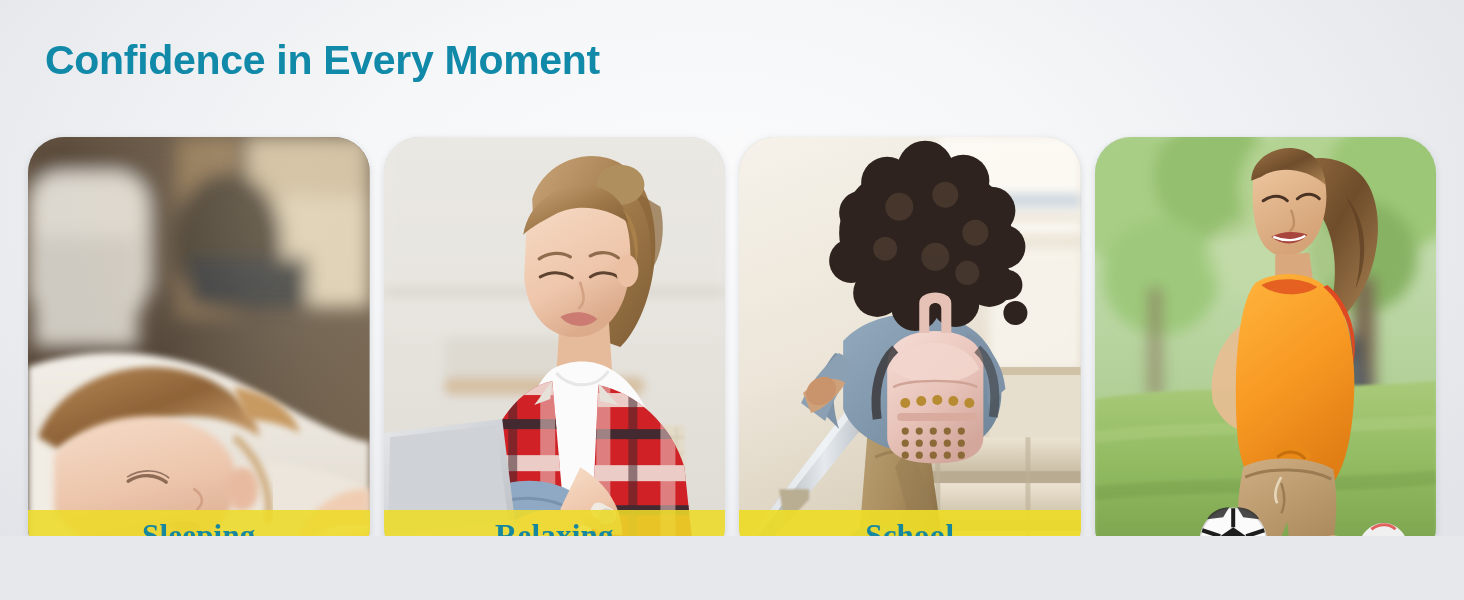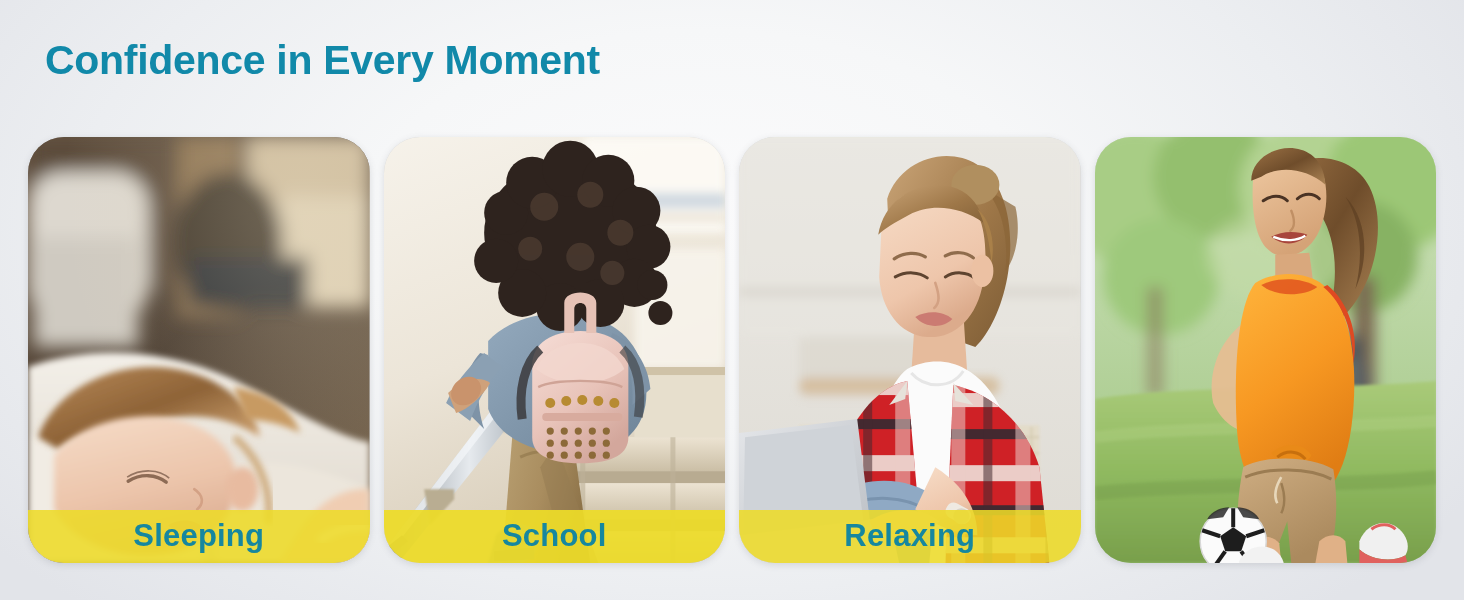--- a/index.html
+++ b/index.html
@@ -11,21 +11,21 @@
     width: 1464px;
     height: 600px;
     overflow: hidden;
     font-family: "Liberation Sans", sans-serif;
     background: #e6e8ec;
   }
 
   #stage {
     position: relative;
     width: 1464px;
-    height: 600px;
+    height: 536px;
     background:
       radial-gradient(ellipse 900px 520px at 48% 38%, #fbfbfc 0%, #f6f7f8 38%, #eceef1 70%, #e2e4e9 100%);
     overflow: hidden;
   }
 
   
   #page-title {
     position: absolute;
     left: 45px;
     top: 38px;
@@ -39,20 +39,21 @@
 
   
   #card-row {
     position: absolute;
     left: 28px;
     top: 137px;
     width: 1408px;
     height: 426px;
     display: flex;
     gap: 14px;
+    font-family: Liberation Serif, serif;
   }
 
   .card {
     position: relative;
     flex: 1 1 0;
     height: 426px;
     border-radius: 36px;
     overflow: hidden;
     box-shadow: 0 2px 7px rgba(90, 95, 105, 0.18);
     background: #cfd2d6;
@@ -175,20 +176,160 @@
           <path d="M206 300 C230 320 244 352 240 386" stroke="#c9a06c" stroke-width="7" fill="none" opacity="0.85" filter="url(#s1blursoft)"></path>
 
           <path d="M268 398 C290 362 318 350 341 352 L341 426 L250 426 Z" fill="#f0cdb2" filter="url(#s1blursoft)"></path>
 
           <path d="M290 404 C306 392 324 388 341 390" stroke="#ffffff" stroke-width="9" fill="none" opacity="0.75" filter="url(#s1blursoft)"></path>
         </svg>
       </div>
 
       <div class="caption-band">
         <span class="caption-label">Sleeping</span>
+      </div>
+    </div>
+
+    <div class="card">
+      <div class="photo">
+        <svg viewBox="0 0 341 426" preserveAspectRatio="xMidYMid slice">
+          <defs>
+            <linearGradient id="s2wall" x1="0" y1="0" x2="0" y2="1">
+              <stop offset="0%" stop-color="#eceae5"></stop>
+              <stop offset="100%" stop-color="#dedbd4"></stop>
+            </linearGradient>
+            <linearGradient id="s2skin" x1="0" y1="0" x2="0.4" y2="1">
+              <stop offset="0%" stop-color="#f7ddc8"></stop>
+              <stop offset="70%" stop-color="#eec6ab"></stop>
+              <stop offset="100%" stop-color="#dcab8c"></stop>
+            </linearGradient>
+            <linearGradient id="s2hair" x1="0" y1="0" x2="1" y2="1">
+              <stop offset="0%" stop-color="#c9a477"></stop>
+              <stop offset="55%" stop-color="#9e7748"></stop>
+              <stop offset="100%" stop-color="#7d5c35"></stop>
+            </linearGradient>
+            <linearGradient id="s2denim" x1="0" y1="0" x2="1" y2="1">
+              <stop offset="0%" stop-color="#9db4cd"></stop>
+              <stop offset="100%" stop-color="#6f8bab"></stop>
+            </linearGradient>
+            <linearGradient id="s2laptop" x1="0" y1="0" x2="1" y2="1">
+              <stop offset="0%" stop-color="#e4e6e9"></stop>
+              <stop offset="100%" stop-color="#b8bcc2"></stop>
+            </linearGradient>
+            <filter id="s2blur">
+                <feGaussianBlur stdDeviation="5"></feGaussianBlur>
+              </filter>
+            <filter id="s2soft">
+                <feGaussianBlur stdDeviation="1.6"></feGaussianBlur>
+              </filter>
+            <clipPath id="s2shirtL">
+                <path d="M108 300 C126 264 148 248 168 244 L184 426 L86 426 Z"></path>
+              </clipPath>
+            <clipPath id="s2shirtR">
+                <path d="M214 248 C252 256 286 286 300 330 L310 426 L206 426 Z"></path>
+              </clipPath>
+          </defs>
+
+          <rect width="341" height="426" fill="url(#s2wall)"></rect>
+          <g filter="url(#s2blur)" opacity="0.5">
+            <rect x="0" y="0" width="341" height="200" fill="#e8e6e0"></rect>
+            <rect x="0" y="150" width="341" height="10" fill="#d3cfc6"></rect>
+            <rect x="60" y="200" width="140" height="60" fill="#d8d3c8"></rect>
+            <rect x="60" y="240" width="200" height="18" rx="8" fill="#c9a06a"></rect>
+          </g>
+
+          <g filter="url(#s2soft)" opacity="0.9">
+            <rect x="60" y="288" width="240" height="138" fill="#e4dcc8"></rect>
+            <g opacity="0.5" stroke="#c6b894" stroke-width="2">
+              <path d="M70 300 H300 M70 316 H300 M70 332 H300 M70 348 H300 M70 364 H300 M70 380 H300"></path>
+              <path d="M84 290 V426 M108 290 V426 M132 290 V426 M246 290 V426 M268 290 V426 M292 290 V426"></path>
+            </g>
+          </g>
+
+          <path d="M148 62 C160 24 206 8 238 28 C268 46 276 96 268 140 C262 172 250 196 236 210 L196 196 L152 150 Z" fill="url(#s2hair)"></path>
+          <path d="M236 46 C260 58 270 96 266 134 C276 122 282 96 276 70 Z" fill="#8a6538" opacity="0.7"></path>
+
+          <ellipse cx="236" cy="48" rx="24" ry="20" fill="#b08f5f"></ellipse>
+
+          <path d="M176 176 L224 176 L228 238 L172 238 Z" fill="#e6bb9c"></path>
+
+          <path d="M142 96 C146 58 186 42 216 54 C244 66 250 106 244 144 C238 182 214 202 188 200 C160 198 142 172 140 140 Z" fill="url(#s2skin)"></path>
+
+          <path d="M139 98 C146 58 186 40 218 52 C232 58 241 70 244 86 C222 70 192 66 170 78 C155 86 145 92 139 98 Z" fill="url(#s2hair)"></path>
+          <path d="M238 72 C252 84 256 108 252 126 C250 104 246 86 238 72 Z" fill="#a98049"></path>
+
+          <path d="M155 122 C165 115 178 115 186 120" stroke="#8f6c4c" stroke-width="3.2" fill="none" stroke-linecap="round"></path>
+          <path d="M206 119 C215 114 227 115 234 121" stroke="#8f6c4c" stroke-width="3.2" fill="none" stroke-linecap="round"></path>
+          <path d="M156 140 C167 134 180 135 188 141" stroke="#5e4430" stroke-width="3" fill="none" stroke-linecap="round"></path>
+          <path d="M206 140 C215 134 228 135 235 141" stroke="#5e4430" stroke-width="3" fill="none" stroke-linecap="round"></path>
+
+          <path d="M196 146 C200 158 201 166 195 171" stroke="#d3a183" stroke-width="2.6" fill="none" stroke-linecap="round"></path>
+
+          <path d="M176 180 C188 173 204 174 213 182 C203 192 186 191 176 180 Z" fill="#cb7b72"></path>
+
+          <ellipse cx="243" cy="134" rx="11" ry="16" fill="#ecc1a3"></ellipse>
+
+          <path d="M168 232 C186 222 210 222 226 232 C256 248 274 290 278 330 L286 426 L128 426 L134 318 C140 278 150 246 168 232 Z" fill="#fbfbfb"></path>
+          <path d="M172 236 C186 252 212 252 224 234" stroke="#e6e6e6" stroke-width="3" fill="none"></path>
+
+          <g clip-path="url(#s2shirtL)">
+            <rect x="80" y="230" width="120" height="200" fill="#cf2126"></rect>
+            <g opacity="0.85">
+              <rect x="80" y="244" width="120" height="14" fill="#f0eae4"></rect>
+              <rect x="80" y="282" width="120" height="10" fill="#2b2b33"></rect>
+              <rect x="80" y="318" width="120" height="16" fill="#f0eae4"></rect>
+              <rect x="80" y="360" width="120" height="10" fill="#2b2b33"></rect>
+              <rect x="80" y="394" width="120" height="16" fill="#f0eae4"></rect>
+              <rect x="92" y="230" width="14" height="200" fill="#f0eae4" opacity="0.55"></rect>
+              <rect x="124" y="230" width="9" height="200" fill="#2b2b33" opacity="0.55"></rect>
+              <rect x="156" y="230" width="15" height="200" fill="#f0eae4" opacity="0.55"></rect>
+              <rect x="186" y="230" width="9" height="200" fill="#2b2b33" opacity="0.5"></rect>
+            </g>
+          </g>
+
+          <g clip-path="url(#s2shirtR)">
+            <rect x="200" y="240" width="130" height="200" fill="#cf2126"></rect>
+            <g opacity="0.85">
+              <rect x="200" y="256" width="130" height="14" fill="#f0eae4"></rect>
+              <rect x="200" y="292" width="130" height="10" fill="#2b2b33"></rect>
+              <rect x="200" y="328" width="130" height="16" fill="#f0eae4"></rect>
+              <rect x="200" y="368" width="130" height="10" fill="#2b2b33"></rect>
+              <rect x="200" y="400" width="130" height="16" fill="#f0eae4"></rect>
+              <rect x="212" y="240" width="14" height="200" fill="#f0eae4" opacity="0.55"></rect>
+              <rect x="244" y="240" width="9" height="200" fill="#2b2b33" opacity="0.55"></rect>
+              <rect x="276" y="240" width="15" height="200" fill="#f0eae4" opacity="0.55"></rect>
+              <rect x="306" y="240" width="9" height="200" fill="#2b2b33" opacity="0.5"></rect>
+            </g>
+          </g>
+          <path d="M168 244 L150 268 L166 262 Z" fill="#e6e2da"></path>
+          <path d="M214 246 L234 268 L216 264 Z" fill="#e6e2da"></path>
+
+          <path d="M96 356 C130 338 170 340 196 360 L190 426 L82 426 Z" fill="#8fa9c4"></path>
+          <path d="M96 372 C130 356 168 358 192 376" stroke="#7993ae" stroke-width="3" fill="none"></path>
+          <path d="M100 398 C134 384 168 386 190 402" stroke="#7993ae" stroke-width="2.5" fill="none" opacity="0.7"></path>
+
+          <path d="M0 296 L118 282 L136 426 L0 426 Z" fill="url(#s2laptop)"></path>
+          <path d="M6 300 L112 288 L126 398 L4 406 Z" fill="#cfd3d8"></path>
+          <path d="M0 398 L150 380 L160 426 L0 426 Z" fill="#d9dce0"></path>
+
+          <path d="M196 330 C222 346 238 370 238 398 C214 396 190 386 176 372 Z" fill="url(#s2skin)"></path>
+          <path d="M130 384 C154 368 182 370 200 384 C188 400 158 404 136 396 Z" fill="#f2cfb5"></path>
+          <g fill="#f0cab0">
+            <ellipse cx="148" cy="392" rx="9" ry="5"></ellipse>
+            <ellipse cx="164" cy="390" rx="9" ry="5"></ellipse>
+            <ellipse cx="180" cy="390" rx="9" ry="5"></ellipse>
+          </g>
+
+          <rect x="206" y="368" width="26" height="16" rx="7" fill="#efeae2" transform="rotate(28 219 376)"></rect>
+          <circle cx="222" cy="379" r="8" fill="#d9d2c6"></circle>
+        </svg>
+      </div>
+
+      <div class="caption-band">
+        <span class="caption-label">Relaxing</span>
       </div>
     </div>
 
     <div class="card">
       <div class="photo">
         <svg viewBox="0 0 341 426" preserveAspectRatio="xMidYMid slice">
           <defs>
             <linearGradient id="s3wall" x1="0" y1="0" x2="0.3" y2="1">
               <stop offset="0%" stop-color="#f6f2ea"></stop>
               <stop offset="55%" stop-color="#ece5d8"></stop>
@@ -337,160 +478,20 @@
 
       <div class="caption-band opaque">
         <span class="caption-label">School</span>
       </div>
     </div>
 
     <div class="card">
       <div class="photo">
         <svg viewBox="0 0 341 426" preserveAspectRatio="xMidYMid slice">
           <defs>
-            <linearGradient id="s2wall" x1="0" y1="0" x2="0" y2="1">
-              <stop offset="0%" stop-color="#eceae5"></stop>
-              <stop offset="100%" stop-color="#dedbd4"></stop>
-            </linearGradient>
-            <linearGradient id="s2skin" x1="0" y1="0" x2="0.4" y2="1">
-              <stop offset="0%" stop-color="#f7ddc8"></stop>
-              <stop offset="70%" stop-color="#eec6ab"></stop>
-              <stop offset="100%" stop-color="#dcab8c"></stop>
-            </linearGradient>
-            <linearGradient id="s2hair" x1="0" y1="0" x2="1" y2="1">
-              <stop offset="0%" stop-color="#c9a477"></stop>
-              <stop offset="55%" stop-color="#9e7748"></stop>
-              <stop offset="100%" stop-color="#7d5c35"></stop>
-            </linearGradient>
-            <linearGradient id="s2denim" x1="0" y1="0" x2="1" y2="1">
-              <stop offset="0%" stop-color="#9db4cd"></stop>
-              <stop offset="100%" stop-color="#6f8bab"></stop>
-            </linearGradient>
-            <linearGradient id="s2laptop" x1="0" y1="0" x2="1" y2="1">
-              <stop offset="0%" stop-color="#e4e6e9"></stop>
-              <stop offset="100%" stop-color="#b8bcc2"></stop>
-            </linearGradient>
-            <filter id="s2blur">
-                <feGaussianBlur stdDeviation="5"></feGaussianBlur>
-              </filter>
-            <filter id="s2soft">
-                <feGaussianBlur stdDeviation="1.6"></feGaussianBlur>
-              </filter>
-            <clipPath id="s2shirtL">
-                <path d="M108 300 C126 264 148 248 168 244 L184 426 L86 426 Z"></path>
-              </clipPath>
-            <clipPath id="s2shirtR">
-                <path d="M214 248 C252 256 286 286 300 330 L310 426 L206 426 Z"></path>
-              </clipPath>
-          </defs>
-
-          <rect width="341" height="426" fill="url(#s2wall)"></rect>
-          <g filter="url(#s2blur)" opacity="0.5">
-            <rect x="0" y="0" width="341" height="200" fill="#e8e6e0"></rect>
-            <rect x="0" y="150" width="341" height="10" fill="#d3cfc6"></rect>
-            <rect x="60" y="200" width="140" height="60" fill="#d8d3c8"></rect>
-            <rect x="60" y="240" width="200" height="18" rx="8" fill="#c9a06a"></rect>
-          </g>
-
-          <g filter="url(#s2soft)" opacity="0.9">
-            <rect x="60" y="288" width="240" height="138" fill="#e4dcc8"></rect>
-            <g opacity="0.5" stroke="#c6b894" stroke-width="2">
-              <path d="M70 300 H300 M70 316 H300 M70 332 H300 M70 348 H300 M70 364 H300 M70 380 H300"></path>
-              <path d="M84 290 V426 M108 290 V426 M132 290 V426 M246 290 V426 M268 290 V426 M292 290 V426"></path>
-            </g>
-          </g>
-
-          <path d="M148 62 C160 24 206 8 238 28 C268 46 276 96 268 140 C262 172 250 196 236 210 L196 196 L152 150 Z" fill="url(#s2hair)"></path>
-          <path d="M236 46 C260 58 270 96 266 134 C276 122 282 96 276 70 Z" fill="#8a6538" opacity="0.7"></path>
-
-          <ellipse cx="236" cy="48" rx="24" ry="20" fill="#b08f5f"></ellipse>
-
-          <path d="M176 176 L224 176 L228 238 L172 238 Z" fill="#e6bb9c"></path>
-
-          <path d="M142 96 C146 58 186 42 216 54 C244 66 250 106 244 144 C238 182 214 202 188 200 C160 198 142 172 140 140 Z" fill="url(#s2skin)"></path>
-
-          <path d="M139 98 C146 58 186 40 218 52 C232 58 241 70 244 86 C222 70 192 66 170 78 C155 86 145 92 139 98 Z" fill="url(#s2hair)"></path>
-          <path d="M238 72 C252 84 256 108 252 126 C250 104 246 86 238 72 Z" fill="#a98049"></path>
-
-          <path d="M155 122 C165 115 178 115 186 120" stroke="#8f6c4c" stroke-width="3.2" fill="none" stroke-linecap="round"></path>
-          <path d="M206 119 C215 114 227 115 234 121" stroke="#8f6c4c" stroke-width="3.2" fill="none" stroke-linecap="round"></path>
-          <path d="M156 140 C167 134 180 135 188 141" stroke="#5e4430" stroke-width="3" fill="none" stroke-linecap="round"></path>
-          <path d="M206 140 C215 134 228 135 235 141" stroke="#5e4430" stroke-width="3" fill="none" stroke-linecap="round"></path>
-
-          <path d="M196 146 C200 158 201 166 195 171" stroke="#d3a183" stroke-width="2.6" fill="none" stroke-linecap="round"></path>
-
-          <path d="M176 180 C188 173 204 174 213 182 C203 192 186 191 176 180 Z" fill="#cb7b72"></path>
-
-          <ellipse cx="243" cy="134" rx="11" ry="16" fill="#ecc1a3"></ellipse>
-
-          <path d="M168 232 C186 222 210 222 226 232 C256 248 274 290 278 330 L286 426 L128 426 L134 318 C140 278 150 246 168 232 Z" fill="#fbfbfb"></path>
-          <path d="M172 236 C186 252 212 252 224 234" stroke="#e6e6e6" stroke-width="3" fill="none"></path>
-
-          <g clip-path="url(#s2shirtL)">
-            <rect x="80" y="230" width="120" height="200" fill="#cf2126"></rect>
-            <g opacity="0.85">
-              <rect x="80" y="244" width="120" height="14" fill="#f0eae4"></rect>
-              <rect x="80" y="282" width="120" height="10" fill="#2b2b33"></rect>
-              <rect x="80" y="318" width="120" height="16" fill="#f0eae4"></rect>
-              <rect x="80" y="360" width="120" height="10" fill="#2b2b33"></rect>
-              <rect x="80" y="394" width="120" height="16" fill="#f0eae4"></rect>
-              <rect x="92" y="230" width="14" height="200" fill="#f0eae4" opacity="0.55"></rect>
-              <rect x="124" y="230" width="9" height="200" fill="#2b2b33" opacity="0.55"></rect>
-              <rect x="156" y="230" width="15" height="200" fill="#f0eae4" opacity="0.55"></rect>
-              <rect x="186" y="230" width="9" height="200" fill="#2b2b33" opacity="0.5"></rect>
-            </g>
-          </g>
-
-          <g clip-path="url(#s2shirtR)">
-            <rect x="200" y="240" width="130" height="200" fill="#cf2126"></rect>
-            <g opacity="0.85">
-              <rect x="200" y="256" width="130" height="14" fill="#f0eae4"></rect>
-              <rect x="200" y="292" width="130" height="10" fill="#2b2b33"></rect>
-              <rect x="200" y="328" width="130" height="16" fill="#f0eae4"></rect>
-              <rect x="200" y="368" width="130" height="10" fill="#2b2b33"></rect>
-              <rect x="200" y="400" width="130" height="16" fill="#f0eae4"></rect>
-              <rect x="212" y="240" width="14" height="200" fill="#f0eae4" opacity="0.55"></rect>
-              <rect x="244" y="240" width="9" height="200" fill="#2b2b33" opacity="0.55"></rect>
-              <rect x="276" y="240" width="15" height="200" fill="#f0eae4" opacity="0.55"></rect>
-              <rect x="306" y="240" width="9" height="200" fill="#2b2b33" opacity="0.5"></rect>
-            </g>
-          </g>
-          <path d="M168 244 L150 268 L166 262 Z" fill="#e6e2da"></path>
-          <path d="M214 246 L234 268 L216 264 Z" fill="#e6e2da"></path>
-
-          <path d="M96 356 C130 338 170 340 196 360 L190 426 L82 426 Z" fill="#8fa9c4"></path>
-          <path d="M96 372 C130 356 168 358 192 376" stroke="#7993ae" stroke-width="3" fill="none"></path>
-          <path d="M100 398 C134 384 168 386 190 402" stroke="#7993ae" stroke-width="2.5" fill="none" opacity="0.7"></path>
-
-          <path d="M0 296 L118 282 L136 426 L0 426 Z" fill="url(#s2laptop)"></path>
-          <path d="M6 300 L112 288 L126 398 L4 406 Z" fill="#cfd3d8"></path>
-          <path d="M0 398 L150 380 L160 426 L0 426 Z" fill="#d9dce0"></path>
-
-          <path d="M196 330 C222 346 238 370 238 398 C214 396 190 386 176 372 Z" fill="url(#s2skin)"></path>
-          <path d="M130 384 C154 368 182 370 200 384 C188 400 158 404 136 396 Z" fill="#f2cfb5"></path>
-          <g fill="#f0cab0">
-            <ellipse cx="148" cy="392" rx="9" ry="5"></ellipse>
-            <ellipse cx="164" cy="390" rx="9" ry="5"></ellipse>
-            <ellipse cx="180" cy="390" rx="9" ry="5"></ellipse>
-          </g>
-
-          <rect x="206" y="368" width="26" height="16" rx="7" fill="#efeae2" transform="rotate(28 219 376)"></rect>
-          <circle cx="222" cy="379" r="8" fill="#d9d2c6"></circle>
-        </svg>
-      </div>
-
-      <div class="caption-band">
-        <span class="caption-label">Relaxing</span>
-      </div>
-    </div>
-
-    <div class="card">
-      <div class="photo">
-        <svg viewBox="0 0 341 426" preserveAspectRatio="xMidYMid slice">
-          <defs>
             <linearGradient id="s4sky" x1="0" y1="0" x2="0" y2="1">
               <stop offset="0%" stop-color="#cfe3bd"></stop>
               <stop offset="100%" stop-color="#9dc37e"></stop>
             </linearGradient>
             <linearGradient id="s4grass" x1="0" y1="0" x2="0" y2="1">
               <stop offset="0%" stop-color="#a9ca79"></stop>
               <stop offset="50%" stop-color="#8fb95f"></stop>
               <stop offset="100%" stop-color="#789f4b"></stop>
             </linearGradient>
             <linearGradient id="s4shirt" x1="0" y1="0" x2="0.4" y2="1">

